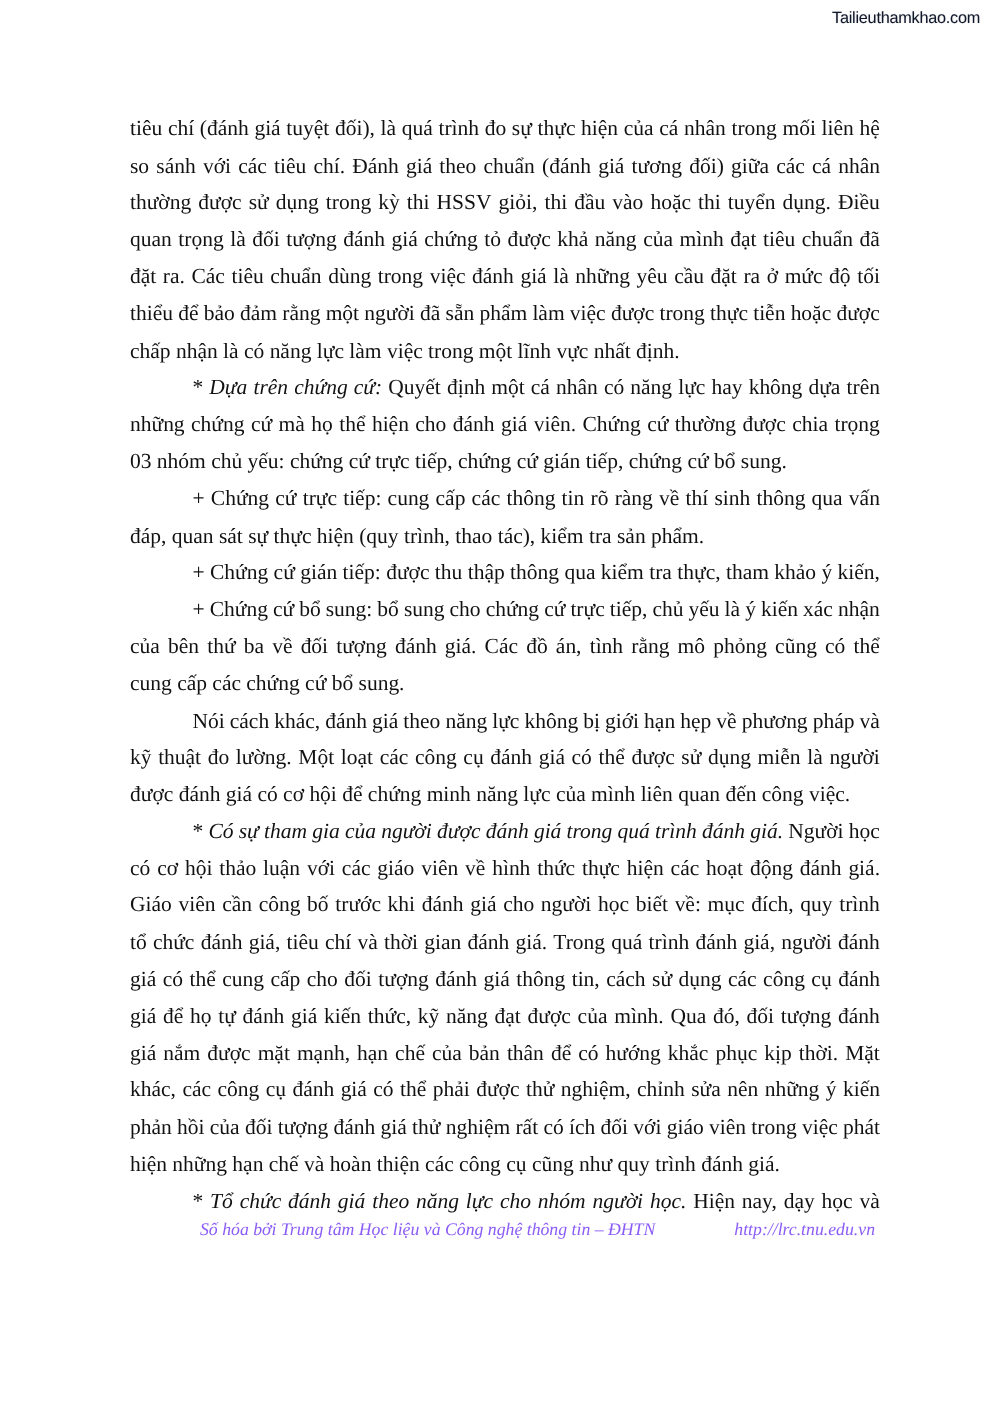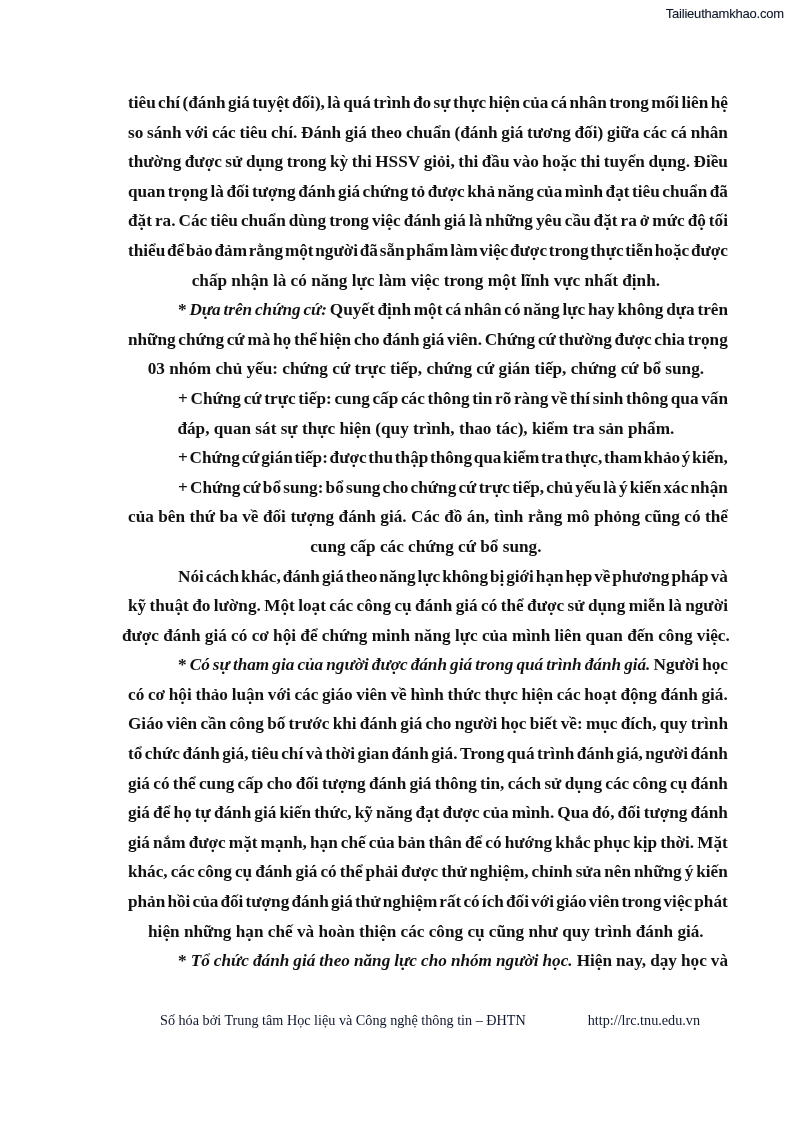--- a/index.html
+++ b/index.html
@@ -1,30 +1,30 @@
 <!DOCTYPE html>
 <html><head>
 <meta charset="utf-8">
 <style>
   html, body { margin: 0; padding: 0; background: #ffffff; }
   body { width: 794px; height: 1123px; position: relative; overflow: hidden;
          font-family: "Liberation Serif", "DejaVu Serif", serif; color: #111; }
   .watermark { position: absolute; top: 6px; right: 10px; font-family: "Liberation Sans", "DejaVu Sans", sans-serif;
                font-size: 13px; color: #0f172a; letter-spacing: -0.2px;
                text-shadow: 0 0 1px #bdbdbd; }
-  .page { position: absolute; left: 128px; top: 88px; width: 600px; font-weight: bold; }
+  .page { position: absolute; left: 104px; top: 88px; width: 600px; }
   .line { height: 29.6px; line-height: 29.6px; font-size: 17.2px; white-space: nowrap;
           display: flex; justify-content: space-between; }
-  .line.last { justify-content: center; }
+  .line.last { justify-content: flex-start; }
   .line.last span.w { margin-right: 4.3px; }
   .line.indent { padding-left: 50px; }
   .w { display: inline-block; }
   .it { font-style: italic; }
-  .footer { position: absolute; top: 1012px; left: 160px; width: 540px; font-size: 14.2px; color: #0f172a;
-            display: flex; justify-content: space-between; white-space: nowrap; }
+  .footer { position: absolute; top: 976px; left: 160px; width: 540px; font-size: 14.2px; color: #8b5cf6;
+            display: flex; justify-content: space-between; white-space: nowrap; font-style: italic; }
 </style>
 </head>
 <body>
 
 <div class="watermark">Tailieuthamkhao.com</div>
 
 <div class="page" id="page">
     <div class="line">
       <span class="w">tiêu</span>
       <span class="w">chí</span>

